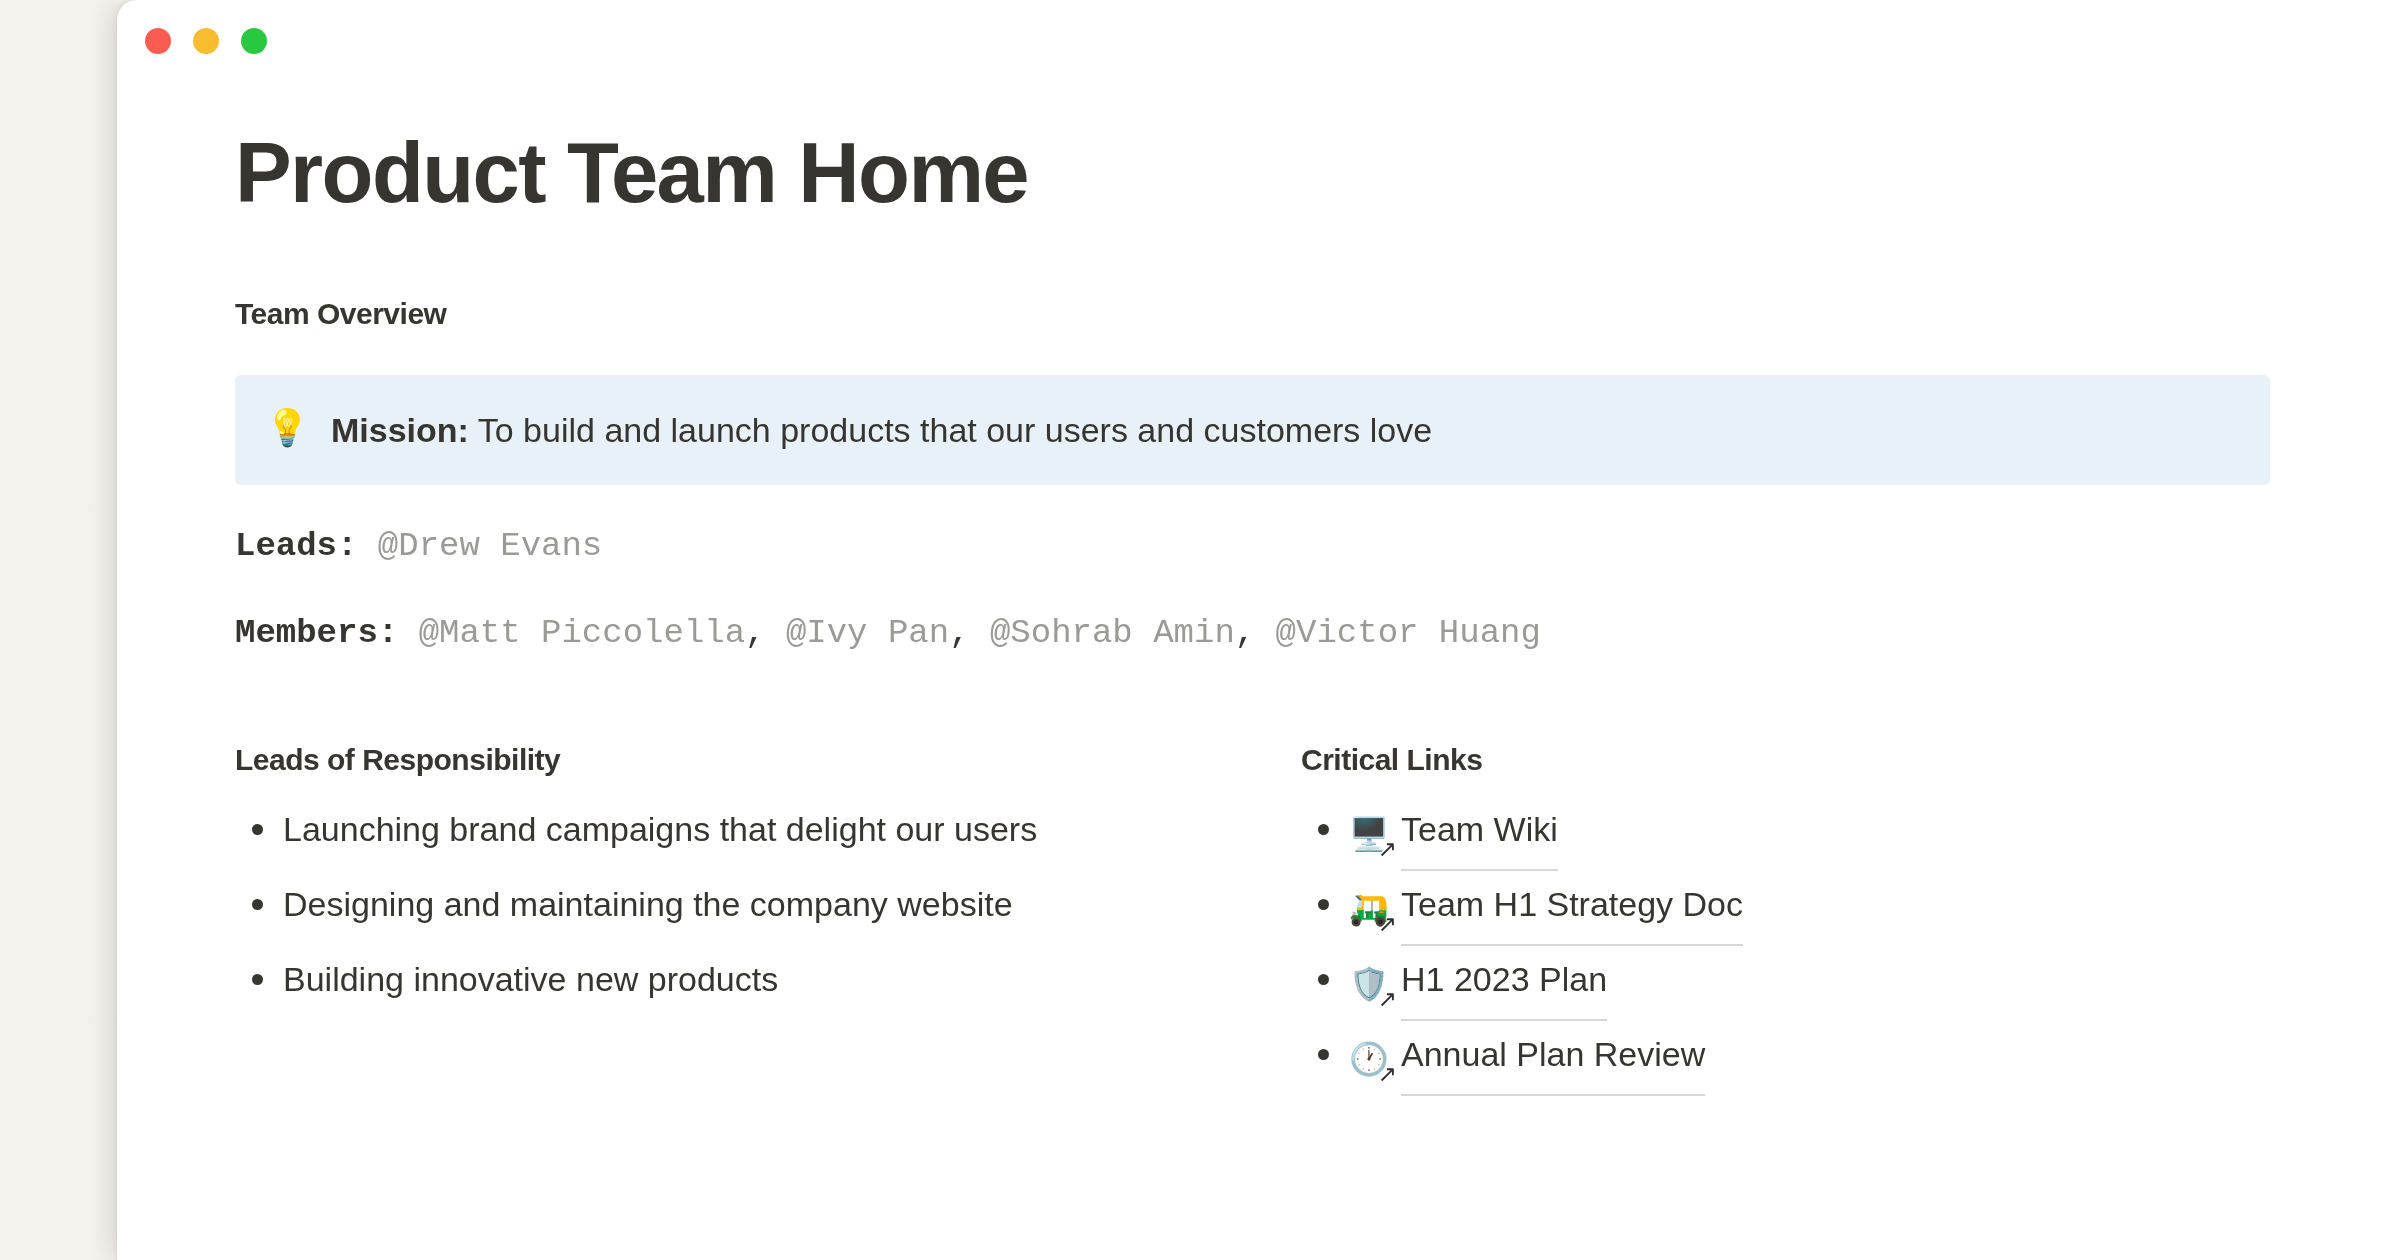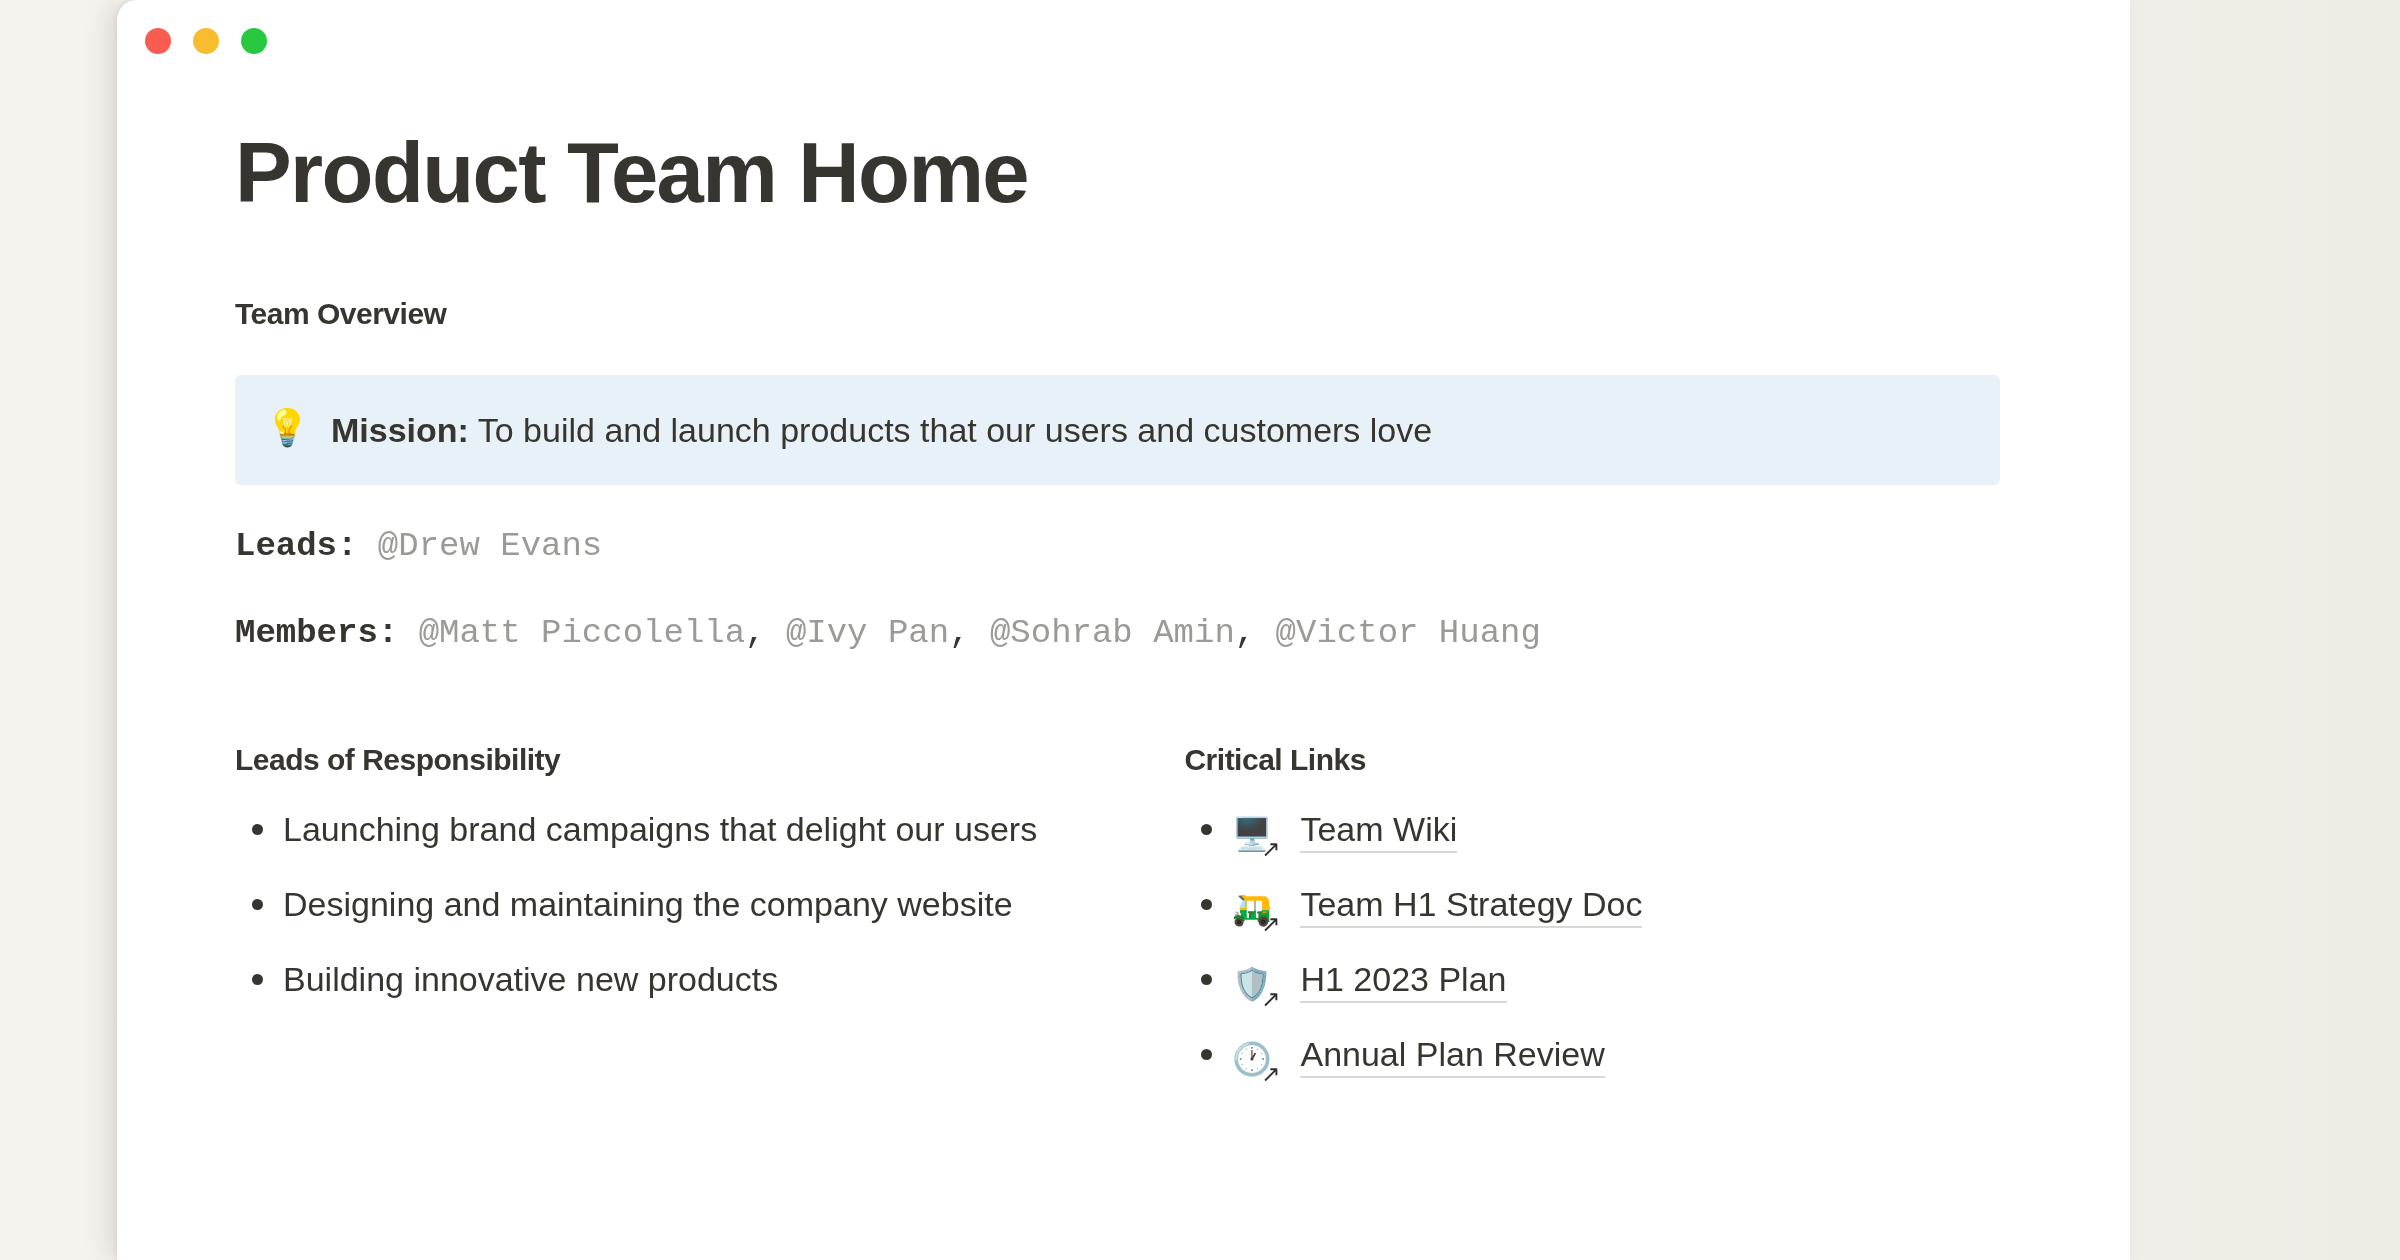--- a/index.html
+++ b/index.html
@@ -20,21 +20,21 @@
     position: absolute;
     inset: 0;
     background: linear-gradient(90deg, #f6f3ee 0%, #f7f4f0 55%, #efece6 100%);
   }
 
   
   #window {
     position: absolute;
     left: 117px;
     top: 0;
-    width: 2013px;
+    width: 2283px;
     height: 1260px;
     background: #ffffff;
     border-top-left-radius: 20px;
     box-shadow: -10px 0 26px rgba(0,0,0,0.10),
                 -2px 0 4px rgba(0,0,0,0.05);
     overflow: hidden;
   }
 
   
   #titlebar {
@@ -180,22 +180,22 @@
     font-size: 23px;
     line-height: 1;
     color: #2f2f2f;
     font-family: "DejaVu Sans", sans-serif;
     text-shadow: 0 0 2px #fff, 0 0 2px #fff, 1px 1px 0 #fff, -1px -1px 0 #fff;
   }
   .doc-link {
     color: #37352f;
     text-decoration: none;
     border-bottom: 2px solid #d8d8d6;
-    padding-bottom: 3px;
-    margin-left: 22px;
+    padding-bottom: 21px;
+    margin-left: 6px;
   }
 </style>
 </head>
 <body>
 
 <div id="desktop"></div>
 
 <div id="window">
 
   <div id="titlebar">

